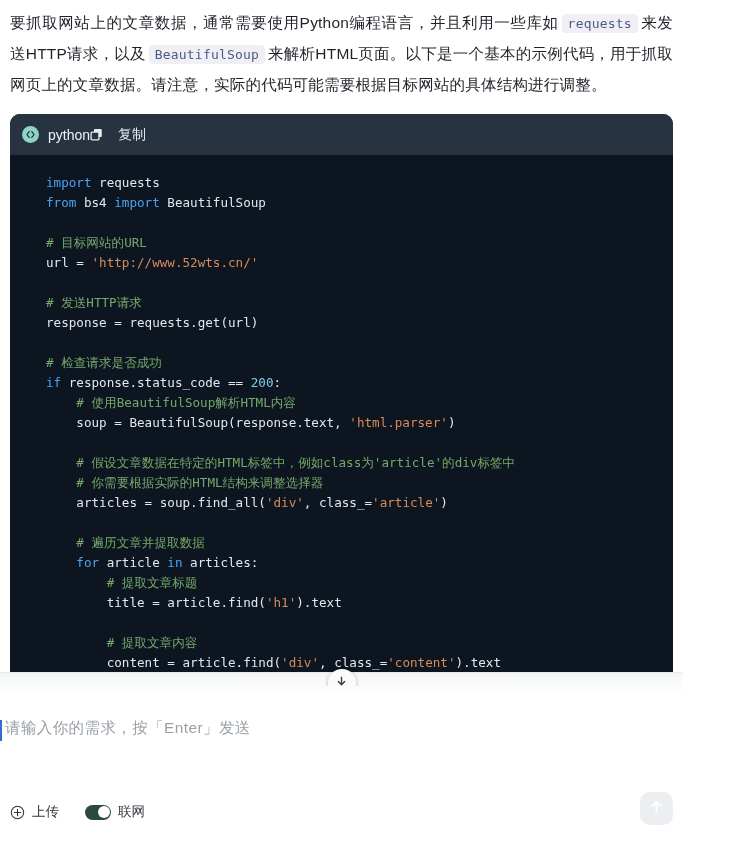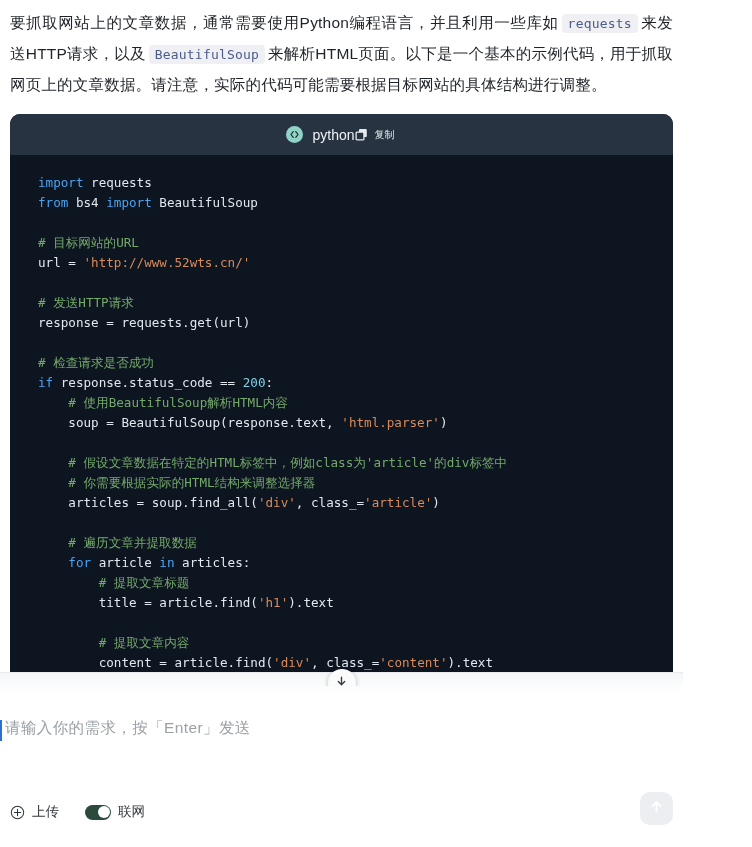--- a/index.html
+++ b/index.html
@@ -48,21 +48,21 @@
     border-radius: 10px 10px 0 0;
     overflow: hidden;
     background: #0d1520;
     position: relative;
   }
   .code-head {
     background: #273340;
     height: 41px;
     display: flex;
     align-items: center;
-    justify-content: center;
+    justify-content: flex-start;
     padding: 0 14px 0 12px;
   }
   .code-head-left {
     display: flex;
     align-items: center;
     gap: 9px;
   }
   .lang-icon {
     width: 17px; height: 17px;
     border-radius: 50%;
@@ -74,31 +74,31 @@
   }
   .lang-icon svg { display: block; }
   .lang-name {
     color: #eef2f6;
     font-size: 14px;
     font-family: "Liberation Sans", sans-serif;
   }
   .copy-btn {
     display: flex;
     align-items: center;
-    gap: 7px;
+    gap: 15px;
     color: #e6ebf0;
-    font-size: 10px;
+    font-size: 14px;
     cursor: pointer;
     user-select: none;
   }
   .copy-icon { width: 13px; height: 13px; display:block; }
 
   .code-body {
     background: #0d1520;
-    padding: 18px 0 16px 0;
+    padding: 18px 0 16px 8px;
     height: 531px;
     overflow: hidden;
     position: relative;
   }
   pre.code {
     margin: 0;
     padding: 0 20px 0 28px;
     font-family: "DejaVu Sans Mono", "Liberation Mono", monospace;
     font-size: 12.6px;
     line-height: 20px;

